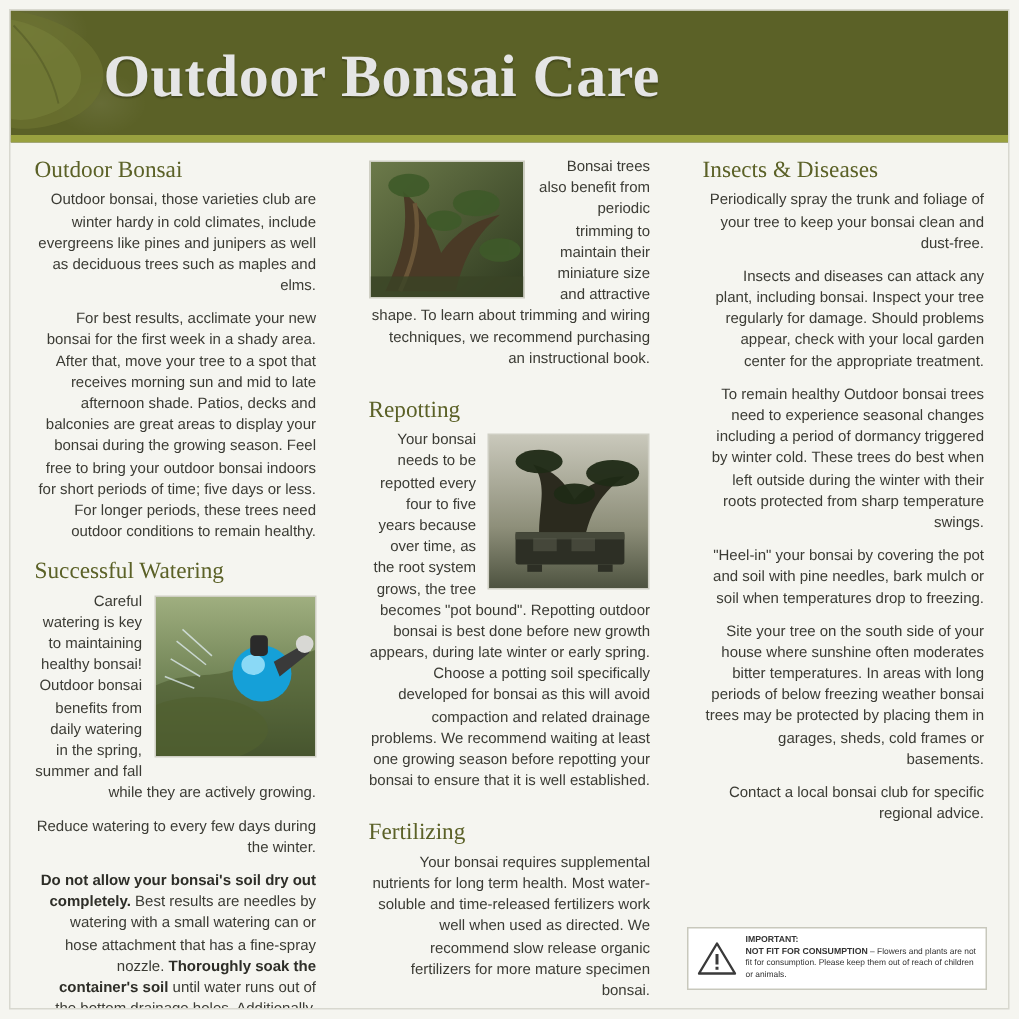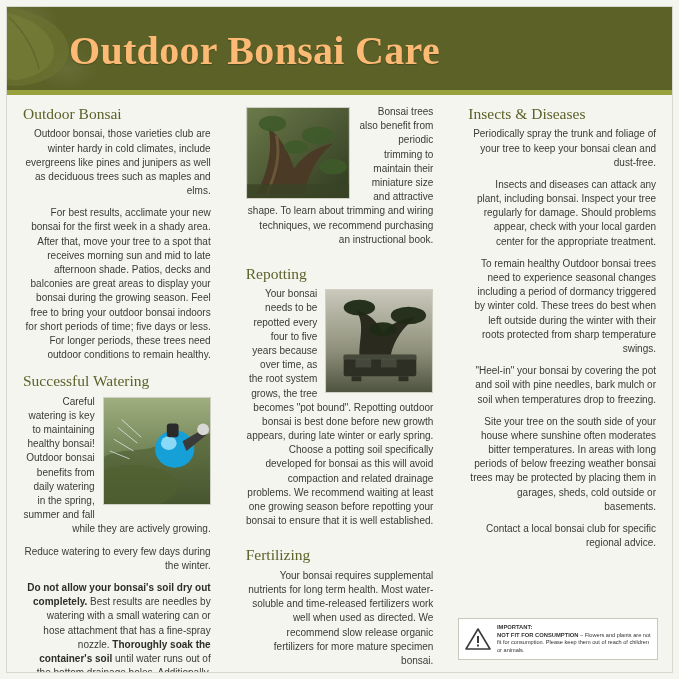--- a/index.html
+++ b/index.html
@@ -45,21 +45,21 @@
     height: 88px;
     background:
       radial-gradient(ellipse 60px 40px at 10px 14px, rgba(255,255,255,0.10) 0%, rgba(255,255,255,0) 70%),
       radial-gradient(ellipse 44px 30px at 60px 62px, rgba(255,255,255,0.07) 0%, rgba(255,255,255,0) 70%);
   }
   .header-leaf svg { position:absolute; top:0; left:0; }
   .header-title {
     position: absolute;
     left: 62px;
     top: 20px;
-    color: #fdba74;
+    color: #e5e5e5;
     font-family: "Liberation Serif", serif;
     font-size: 40px;
     font-weight: bold;
     letter-spacing: 0.3px;
     text-shadow: 0 1px 1px rgba(0,0,0,0.25);
   }
   .header-rule {
     position: absolute;
     bottom: 0;
     left: 0;
@@ -263,21 +263,21 @@
         <p class="body">Your bonsai requires supplemental nutrients for long term health. Most water-soluble and time-released fertilizers work well when used as directed. We recommend slow release organic fertilizers for more mature specimen bonsai.</p>
       </div>
 
       <div class="col">
         <h2 class="sec">Insects &amp; Diseases</h2>
         <p class="body">Periodically spray the trunk and foliage of your tree to keep your bonsai clean and dust-free.</p>
         <p class="body">Insects and diseases can attack any plant, including bonsai. Inspect your tree regularly for damage. Should problems appear, check with your local garden center for the appropriate treatment.</p>
 
         <p class="body">To remain healthy Outdoor bonsai trees need to experience seasonal changes including a period of dormancy triggered by winter cold. These trees do best when left outside during the winter with their roots protected from sharp temperature swings.</p>
         <p class="body">"Heel-in" your bonsai by covering the pot and soil with pine needles, bark mulch or soil when temperatures drop to freezing.</p>
-        <p class="body">Site your tree on the south side of your house where sunshine often moderates bitter temperatures. In areas with long periods of below freezing weather bonsai trees may be protected by placing them in garages, sheds, cold outside or basements.</p>
+        <p class="body">Site your tree on the south side of your house where sunshine often moderates bitter temperatures. In areas with long periods of below freezing weather bonsai trees may be protected by placing them in garages, sheds, cold frames or basements.</p>
         <p class="body">Contact a local bonsai club for specific regional advice.</p>
       </div>
     </div>
 
     <div class="notice">
       <div class="warn">
         <svg width="26" height="24" viewBox="0 0 26 24">
           <path d="M13,2 L25,22 L1,22 Z" fill="#ffffff" stroke="#3a3a3a" stroke-width="1.6" stroke-linejoin="round"></path>
           <rect x="12" y="9" width="2" height="7" fill="#3a3a3a"></rect>
           <rect x="12" y="17.5" width="2" height="2" fill="#3a3a3a"></rect>

